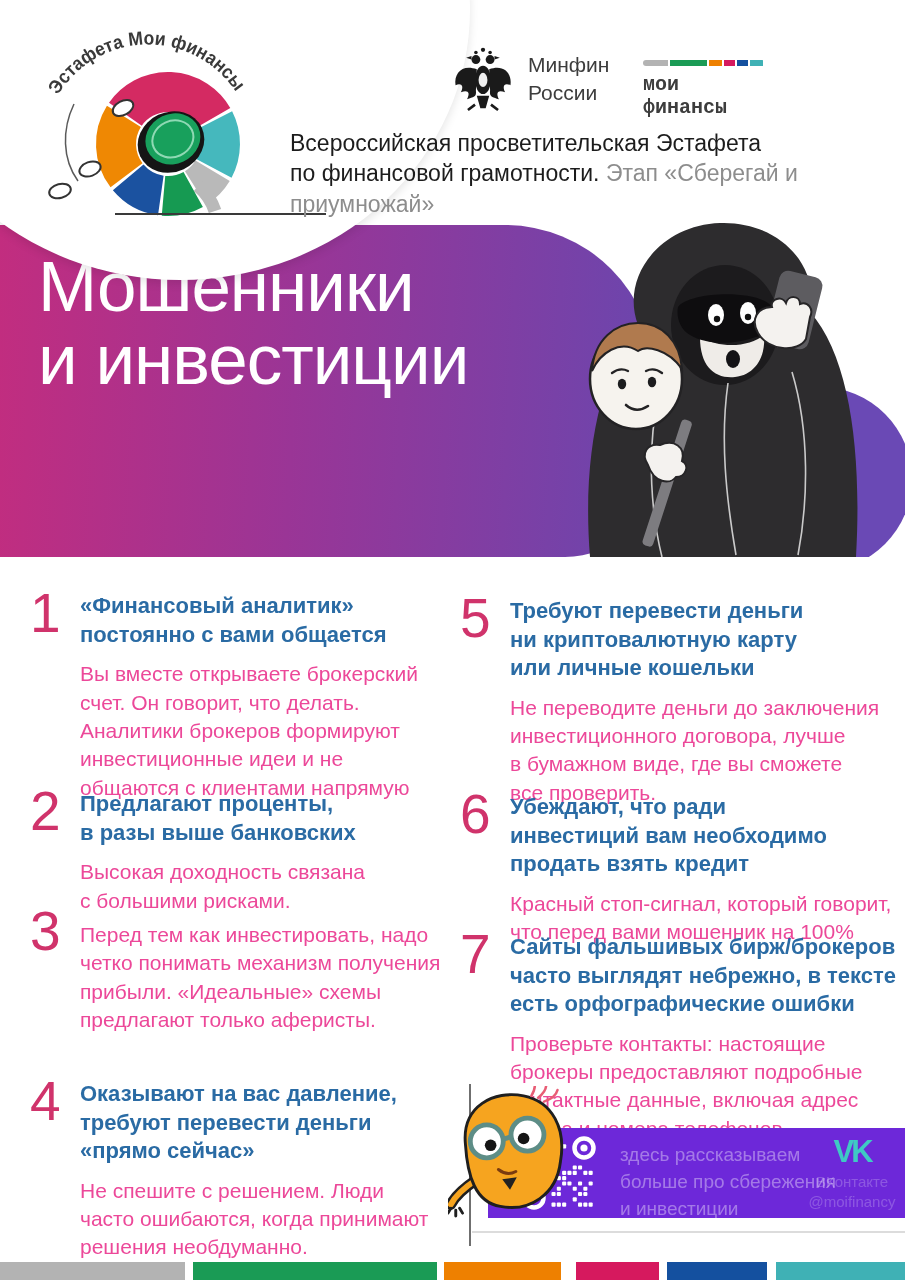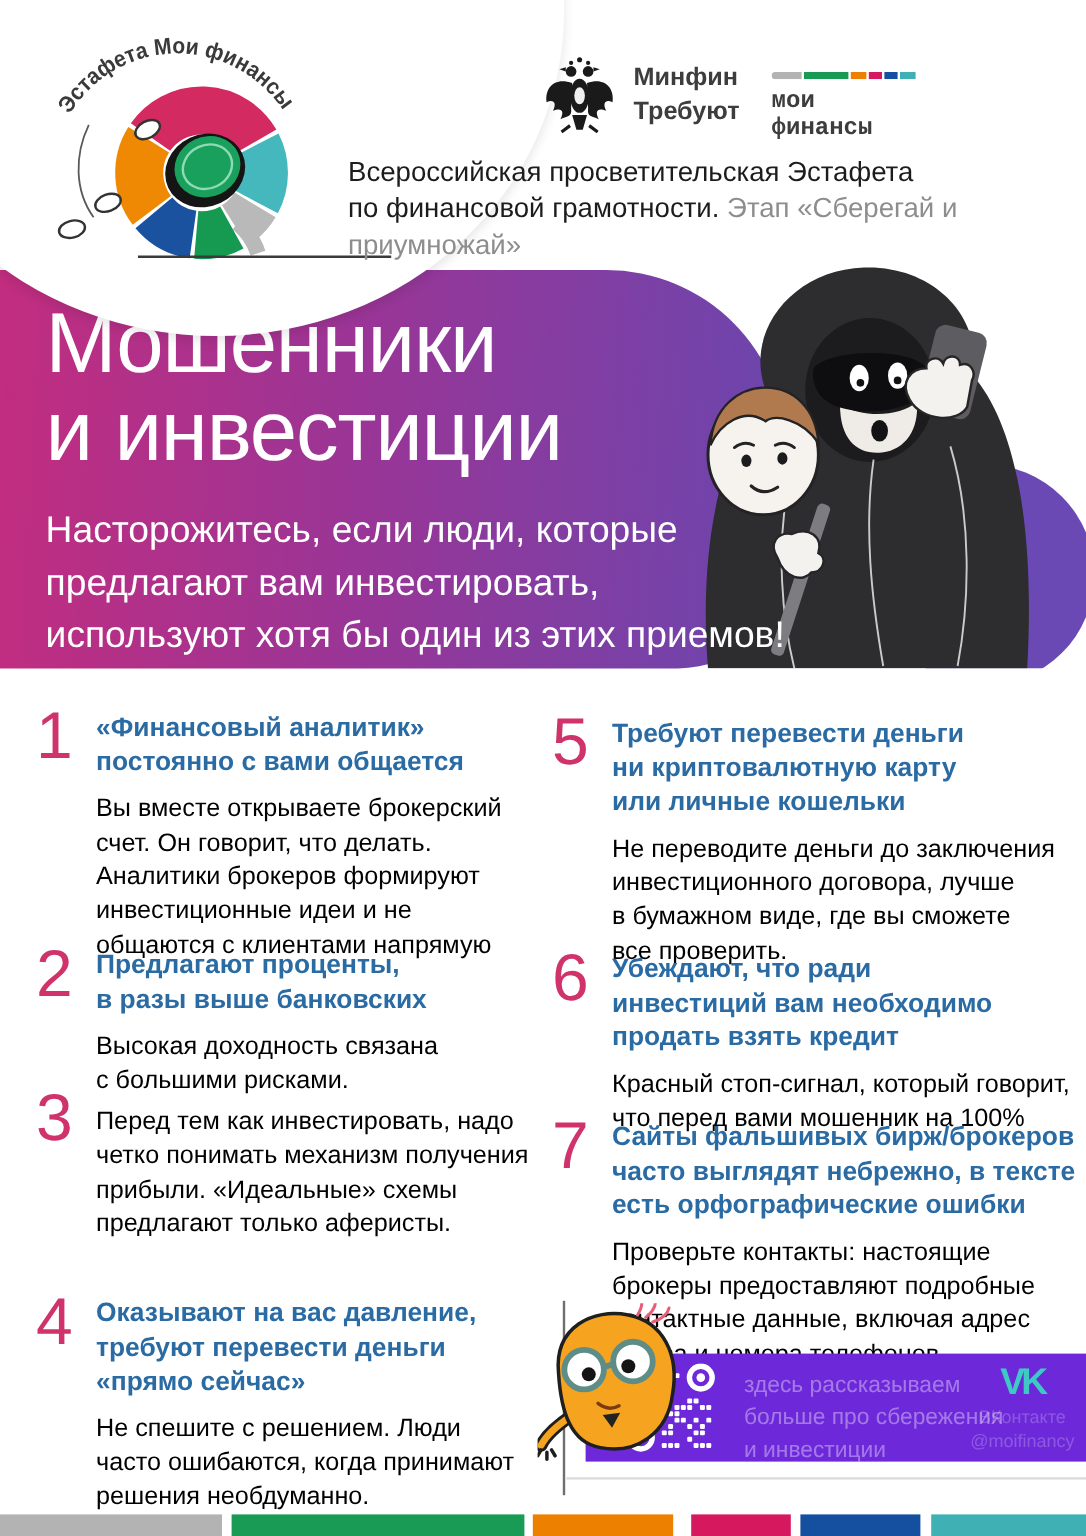--- a/index.html
+++ b/index.html
@@ -5,42 +5,42 @@
   html,body{margin:0;padding:0;background:#fff;}
   .poster{
     position:relative;width:905px;height:1280px;background:#ffffff;overflow:hidden;
     font-family:"Liberation Sans","DejaVu Sans",sans-serif;color:#3b3b3b;
   }
   
   .event-title{position:absolute;left:290px;top:128px;z-index:6;font-size:23px;line-height:1.32;color:#1c1c1c;}
   .event-title .bold{font-weight:400;}
   .event-title .muted{font-weight:400;color:#8d8d8d;}
   .minfin{position:absolute;left:452px;top:46px;z-index:6;display:flex;align-items:center;}
-  .minfin-text{margin-left:14px;font-size:21px;line-height:1.33;color:#3d3d3d;font-weight:bold;}
+  .minfin-text{margin-left:14px;font-size:21px;line-height:1.33;color:#3d3d3d;}
   .mf-logo{position:absolute;left:643px;top:60px;z-index:6;width:122px;}
   .mf-stripe{display:flex;height:6px;border-radius:3px;overflow:hidden;margin-bottom:7px;}
   .mf-stripe i{display:block;height:6px;margin-right:2px;}
   .mf-label{font-size:20px;font-weight:700;color:#3d3d3d;letter-spacing:0;font-family:Liberation Mono, monospace;}
   
   .white-blob{position:absolute;left:-110px;top:-260px;width:580px;height:540px;border-radius:50%;
     background:#fff;z-index:4;box-shadow:0 4px 10px rgba(0,0,0,.10);}
   .badge{position:absolute;left:8px;top:14px;z-index:5;}
   
   .hero{position:absolute;left:0;top:225px;width:655px;height:332px;z-index:1;
     background:linear-gradient(93deg,#c22d7f 0%,#9a3596 45%,#6a46ae 100%);
     border-top-right-radius:150px;border-bottom-right-radius:90px;}
   .illustration{position:absolute;left:520px;top:207px;width:385px;height:350px;overflow:hidden;z-index:2;}
   .hero-text{position:absolute;left:38px;top:250px;z-index:3;color:#fff;}
   .hero-title{font-size:71px;font-weight:400;line-height:1.03;letter-spacing:-1px;}
   .hero-sub{margin-top:24px;font-size:31px;line-height:1.4;white-space:pre-line;font-weight:400;}
   
   .item{position:absolute;z-index:2;}
   .item .num{position:absolute;left:-50px;top:-6px;font-size:55px;line-height:1;font-weight:400;color:#d0336b;}
   .item h3{margin:0;font-size:22px;line-height:1.3;font-weight:700;color:#2a6ba4;white-space:pre-line;}
-  .item p{margin:11px 0 0 0;font-size:21px;line-height:1.35;color:#000000;white-space:pre-line;}
+  .item p{margin:11px 0 0 0;font-size:21px;line-height:1.35;color:#ec4899;white-space:pre-line;}
   
   .vline{position:absolute;left:469px;top:1084px;width:2px;height:162px;background:#6f6f6f;z-index:2;}
   .hline{position:absolute;left:472px;top:1231px;width:433px;height:2px;background:#dcdcdc;z-index:2;}
   .banner{position:absolute;left:488px;top:1128px;width:417px;height:90px;z-index:2;
     display:flex;align-items:center;}
   .banner-qr{position:absolute;left:34px;top:8px;}
   .banner-caption{position:absolute;left:132px;top:14px;font-size:19px;line-height:1.42;
     color:rgba(255,255,255,.38);white-space:pre-line;}
   .banner-vk{position:absolute;left:318px;top:8px;width:92px;text-align:center;}
   .vk-glyph{font-size:31px;font-weight:800;letter-spacing:-3px;color:#3fc9c4;line-height:1;font-style:normal;}
@@ -90,23 +90,20 @@
         <path d="M-12,30 q10,9 22,1" stroke="#232224" stroke-width="2.6" fill="none" stroke-linecap="round"></path>
       </g>
     </svg>
   </div>
 
   <div class="hero-text">
     <div class="hero-title">
       <span style="display:block">Мошенники</span>
       <span style="display:block">и инвестиции</span>
     </div>
-    <div class="hero-sub">Насторожитесь, если люди, которые
-предлагают вам инвестировать,
-используют хотя бы один из этих приемов!</div>
   </div>
 
   <div class="white-blob"></div>
 
   <div class="badge">
     <svg width="330" height="235" viewBox="0 0 330 235">
       <defs>
           <path id="arcpath" d="M49,83 A105,105 0 0 1 235,91" fill="none"></path>
         </defs>
       <text font-size="19" font-weight="600" fill="#3a3a3a" font-family="Liberation Sans, sans-serif">
@@ -147,21 +144,21 @@
         <circle cx="35" cy="4" r="2.4"></circle>
       <ellipse cx="35" cy="38" rx="9" ry="16"></ellipse>
       <path d="M28,26 C12,20 2,30 4,44 C10,41 14,44 10,52 C18,49 21,52 17,60 C24,57 28,58 27,50 Z"></path>
       <path d="M42,26 C58,20 68,30 66,44 C60,41 56,44 60,52 C52,49 49,52 53,60 C46,57 42,58 43,50 Z"></path>
       <path d="M28,56 L42,56 L38,70 L32,70 Z"></path>
       <ellipse cx="35" cy="38" rx="5" ry="8" fill="#efefef"></ellipse>
       <path d="M26,66 l-8,6 M44,66 l8,6" stroke="#1a1a1a" stroke-width="3"></path>
     </svg>
     <div class="minfin-text">
       <div>Минфин</div>
-      <div>Требуют</div>
+      <div>России</div>
     </div>
   </div>
 
   <div class="mf-logo">
     <div class="mf-stripe">
       <i class="ministripe" style="width: 26px; background: rgb(179, 179, 179);"></i>
         <i class="ministripe" style="width: 38px; background: rgb(26, 155, 85);"></i>
       <i class="ministripe" style="width: 14px; background: rgb(238, 128, 0);"></i>
         <i class="ministripe" style="width: 11px; background: rgb(214, 25, 94);"></i>
       <i class="ministripe" style="width: 11px; background: rgb(20, 80, 159);"></i>

